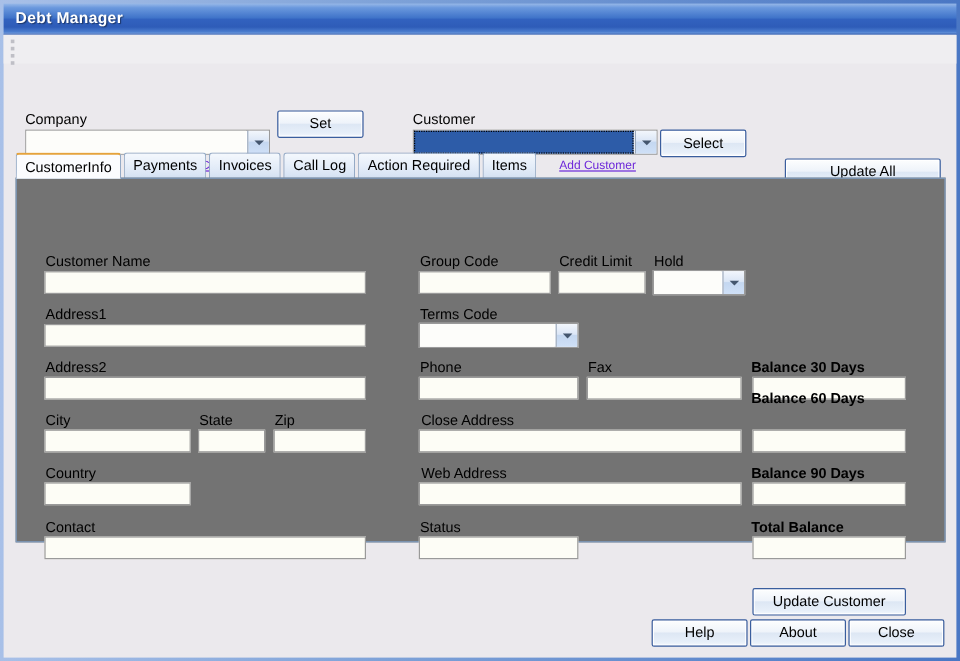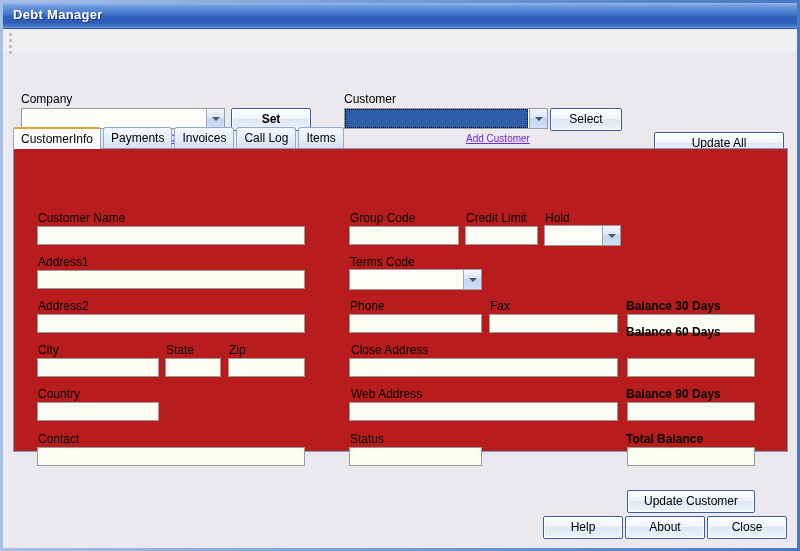--- a/index.html
+++ b/index.html
@@ -191,21 +191,21 @@
     line-height: 20px;
     z-index: 3;
     margin-right: 2px;
   }
 
   .tabpanel {
     position: absolute;
     left: 10px; top: 119px;
     width: 775px; height: 304px;
     box-sizing: border-box;
-    background: #b91c1c;
+    background: #737373;
     border: 1px solid #7d9cc0;
   }
 </style>
 </head>
 <body>
 
 <div id="window">
 
   <div class="titlebar">
     <div class="title-text">Debt Manager</div>
@@ -222,40 +222,41 @@
       </div>
     </div>
 
     <div class="lbl" style="left:18px; top:63px;">Company</div>
     <div class="combo" style="left:18px; top:79px; width:204px;">
       <div class="combo-field"></div>
       <div class="combo-btn">
           <span class="chev"></span>
         </div>
     </div>
-    <div class="btn" style="left:228px; top:79px; width:80px;font-weight:bold;">Set</div>
+    <div class="btn" style="left:228px; top:63px; width:72px;">Set</div>
     <div class="link" style="left:144px; top:104px;">Add Company</div>
 
     <div class="lbl" style="left:341px; top:63px;">Customer</div>
     <div class="combo selected" style="left:341px; top:79px; width:204px;">
       <div class="combo-field"></div>
       <div class="combo-btn">
           <span class="chev"></span>
         </div>
     </div>
     <div class="btn" style="left:547px; top:79px; width:72px;">Select</div>
     <div class="link" style="left:463px; top:104px;">Add Customer</div>
 
     <div class="btn" style="left:651px; top:103px; width:130px;">Update All</div>
 
     <div class="tabstrip">
       <div class="tab active">CustomerInfo</div>
       <div class="tab">Payments</div>
       <div class="tab">Invoices</div>
       <div class="tab">Call Log</div>
+      <div class="tab">Action Required</div>
       <div class="tab">Items</div>
     </div>
 
     <div class="tabpanel">
 
       <div class="lbl" style="left:24px; top:62px;">Customer Name</div>
       <input class="tb" style="left: 23px; top: 77px; width: 268px;" value="">
 
       <div class="lbl" style="left:24px; top:106px;">Address1</div>
       <input class="tb" style="left: 23px; top: 121px; width: 268px;" value="">

